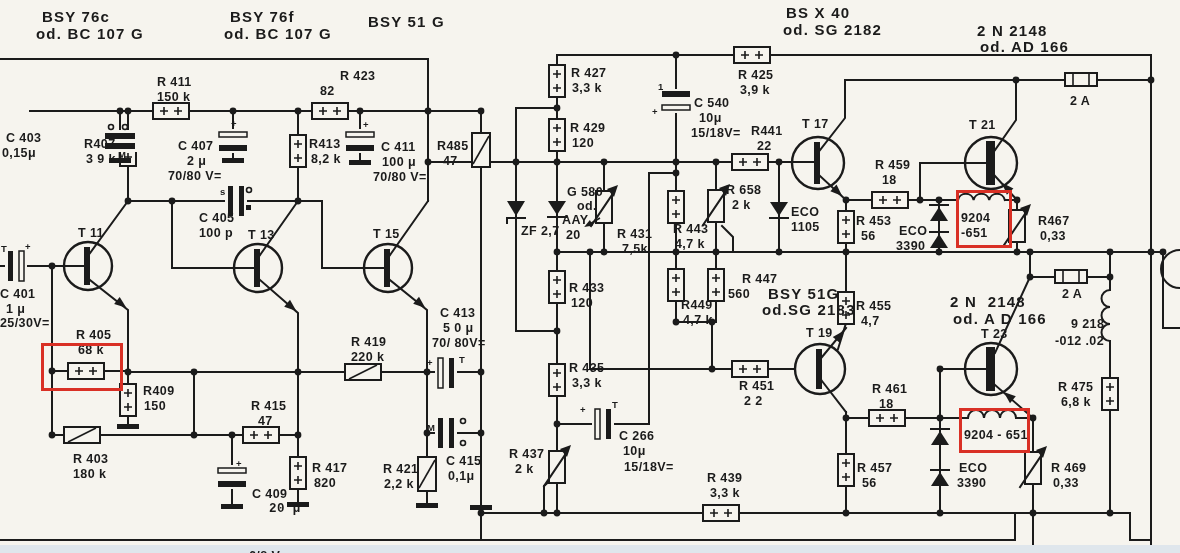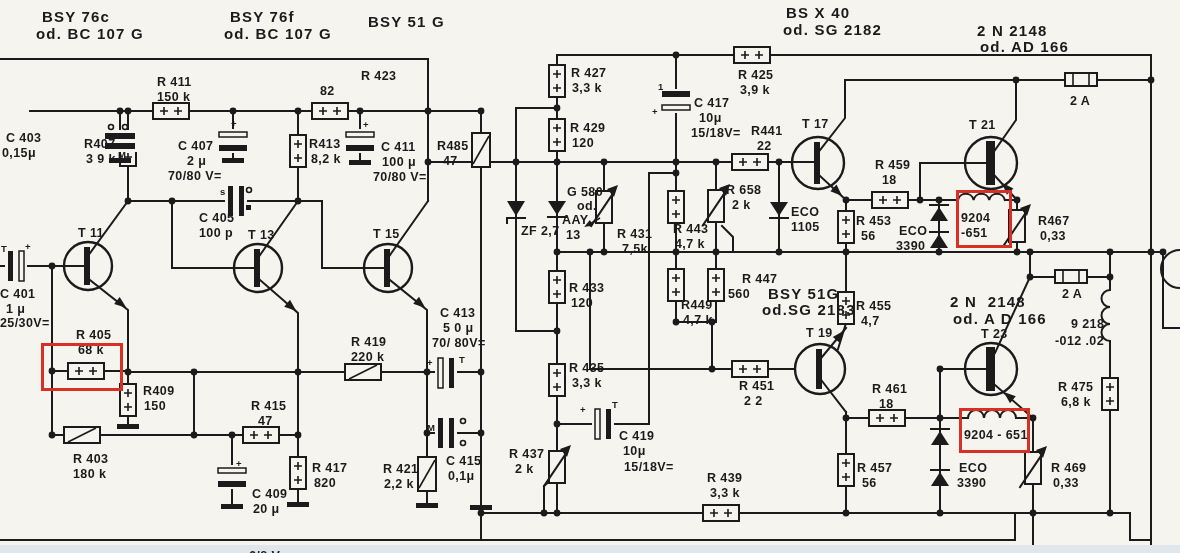--- a/index.html
+++ b/index.html
@@ -462,21 +462,21 @@
       <div class="lbl h" style="left: 953px; top: 310px;">od. A D 166</div>
       <div class="lbl v" style="left: 6px; top: 131px;">C 403</div>
       <div class="lbl v" style="left: 2px; top: 146px;">0,15μ</div>
       <div class="lbl v" style="left: 84px; top: 137px;">R407</div>
       <div class="lbl v" style="left: 86px; top: 152px;">3 9 k</div>
       <div class="lbl v" style="left: 157px; top: 75px;">R 411</div>
       <div class="lbl v" style="left: 157px; top: 90px;">150 k</div>
       <div class="lbl v" style="left: 178px; top: 139px;">C 407</div>
       <div class="lbl v" style="left: 187px; top: 154px;">2 μ</div>
       <div class="lbl v" style="left: 168px; top: 169px;">70/80 V=</div>
-      <div class="lbl v" style="left: 321px; top: 69px; padding-left: 40px;">R 423</div>
+      <div class="lbl v" style="left: 300px; top: 69px; padding-left: 40px;">R 423</div>
       <div class="lbl v" style="left: 320px; top: 84px;">82</div>
       <div class="lbl v" style="left: 309px; top: 137px;">R413</div>
       <div class="lbl v" style="left: 311px; top: 152px;">8,2 k</div>
       <div class="lbl v" style="left: 381px; top: 140px;">C 411</div>
       <div class="lbl v" style="left: 382px; top: 155px;">100 μ</div>
       <div class="lbl v" style="left: 373px; top: 170px;">70/80 V=</div>
       <div class="lbl v" style="left: 437px; top: 139px;">R485</div>
       <div class="lbl v" style="left: 443px; top: 154px;">47</div>
       <div class="lbl v" style="left: 199px; top: 211px;">C 405</div>
       <div class="lbl v" style="left: 199px; top: 226px;">100 p</div>
@@ -488,56 +488,56 @@
       <div class="lbl v" style="left: 0px; top: 316px;">25/30V=</div>
       <div class="lbl v" style="left: 76px; top: 328px;">R 405</div>
       <div class="lbl v" style="left: 78px; top: 343px;">68 k</div>
       <div class="lbl v" style="left: 143px; top: 384px;">R409</div>
       <div class="lbl v" style="left: 144px; top: 399px;">150</div>
       <div class="lbl v" style="left: 73px; top: 452px;">R 403</div>
       <div class="lbl v" style="left: 73px; top: 467px;">180 k</div>
       <div class="lbl v" style="left: 251px; top: 399px;">R 415</div>
       <div class="lbl v" style="left: 258px; top: 414px;">47</div>
       <div class="lbl v" style="left: 252px; top: 487px;">C 409</div>
-      <div class="lbl v" style="left: 253px; top: 502px;">20 μ</div>
+      <div class="lbl v" style="left: 269px; top: 502px; font-family: Liberation Mono, monospace;">20 μ</div>
       <div class="lbl v" style="left: 249px; top: 517px; margin-top: 32px;">6/8 V=</div>
       <div class="lbl v" style="left: 312px; top: 461px;">R 417</div>
       <div class="lbl v" style="left: 314px; top: 476px;">820</div>
       <div class="lbl v" style="left: 351px; top: 335px;">R 419</div>
       <div class="lbl v" style="left: 351px; top: 350px;">220 k</div>
       <div class="lbl v" style="left: 383px; top: 462px;">R 421</div>
       <div class="lbl v" style="left: 384px; top: 477px;">2,2 k</div>
       <div class="lbl v" style="left: 440px; top: 306px;">C 413</div>
       <div class="lbl v" style="left: 443px; top: 321px;">5 0 μ</div>
       <div class="lbl v" style="left: 432px; top: 336px;">70/ 80V=</div>
       <div class="lbl v" style="left: 446px; top: 454px;">C 415</div>
       <div class="lbl v" style="left: 448px; top: 469px;">0,1μ</div>
       <div class="lbl v" style="left: 571px; top: 66px;">R 427</div>
       <div class="lbl v" style="left: 572px; top: 81px;">3,3 k</div>
       <div class="lbl v" style="left: 570px; top: 121px;">R 429</div>
       <div class="lbl v" style="left: 572px; top: 136px;">120</div>
       <div class="lbl v" style="left: 521px; top: 224px;">ZF 2,7</div>
       <div class="lbl v" style="left: 567px; top: 185px;">G 580</div>
       <div class="lbl v" style="left: 577px; top: 199px;">od.</div>
       <div class="lbl v" style="left: 562px; top: 213px;">AAY</div>
-      <div class="lbl v" style="left: 566px; top: 228px;">13</div>
+      <div class="lbl v" style="left: 566px; top: 228px;">20</div>
       <div class="lbl v" style="left: 617px; top: 227px;">R 431</div>
       <div class="lbl v" style="left: 622px; top: 242px;">7,5k</div>
       <div class="lbl v" style="left: 569px; top: 281px;">R 433</div>
       <div class="lbl v" style="left: 571px; top: 296px;">120</div>
       <div class="lbl v" style="left: 569px; top: 361px;">R 435</div>
       <div class="lbl v" style="left: 572px; top: 376px;">3,3 k</div>
-      <div class="lbl v" style="left: 619px; top: 429px;">C 419</div>
+      <div class="lbl v" style="left: 619px; top: 429px;">C 266</div>
       <div class="lbl v" style="left: 623px; top: 444px;">10μ</div>
       <div class="lbl v" style="left: 624px; top: 460px;">15/18V=</div>
       <div class="lbl v" style="left: 509px; top: 447px;">R 437</div>
       <div class="lbl v" style="left: 515px; top: 462px;">2 k</div>
       <div class="lbl v" style="left: 707px; top: 471px;">R 439</div>
       <div class="lbl v" style="left: 710px; top: 486px;">3,3 k</div>
-      <div class="lbl v" style="left: 694px; top: 96px;">C 417</div>
+      <div class="lbl v" style="left: 694px; top: 96px;">C 540</div>
       <div class="lbl v" style="left: 699px; top: 111px;">10μ</div>
       <div class="lbl v" style="left: 691px; top: 126px;">15/18V=</div>
       <div class="lbl v" style="left: 738px; top: 68px;">R 425</div>
       <div class="lbl v" style="left: 740px; top: 83px;">3,9 k</div>
       <div class="lbl v" style="left: 751px; top: 124px;">R441</div>
       <div class="lbl v" style="left: 757px; top: 139px;">22</div>
       <div class="lbl v" style="left: 802px; top: 117px;">T 17</div>
       <div class="lbl v" style="left: 726px; top: 183px;">R 658</div>
       <div class="lbl v" style="left: 732px; top: 198px;">2 k</div>
       <div class="lbl v" style="left: 673px; top: 222px;">R 443</div>

